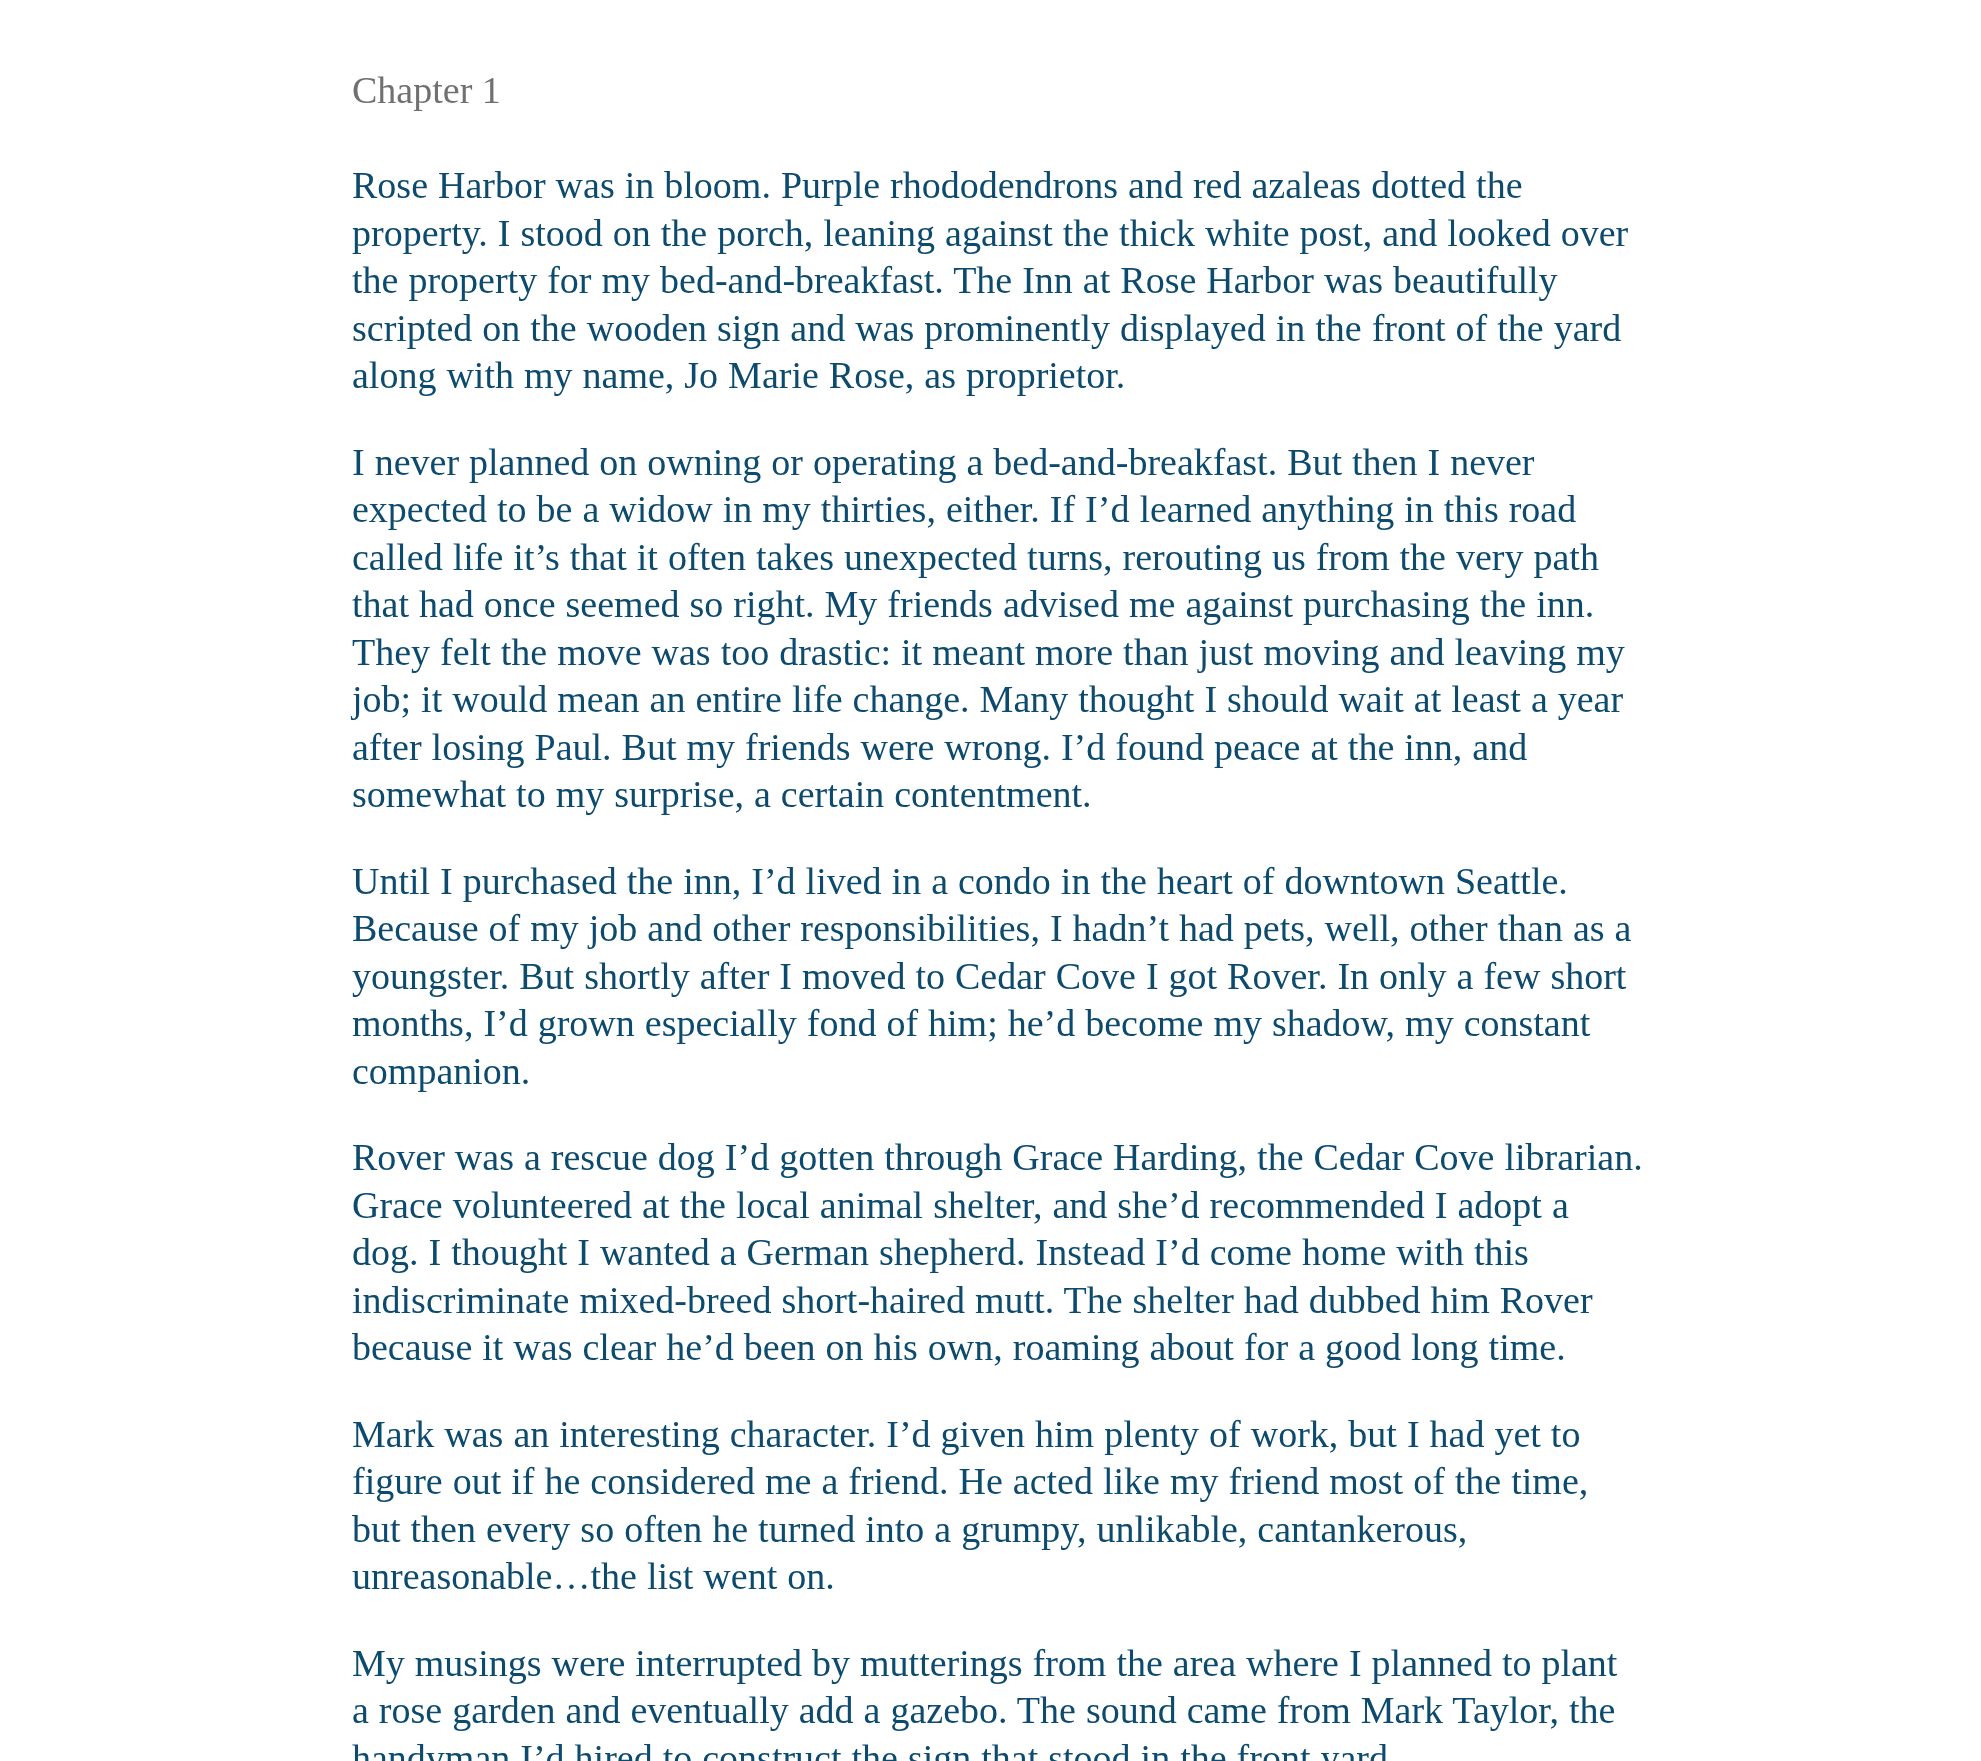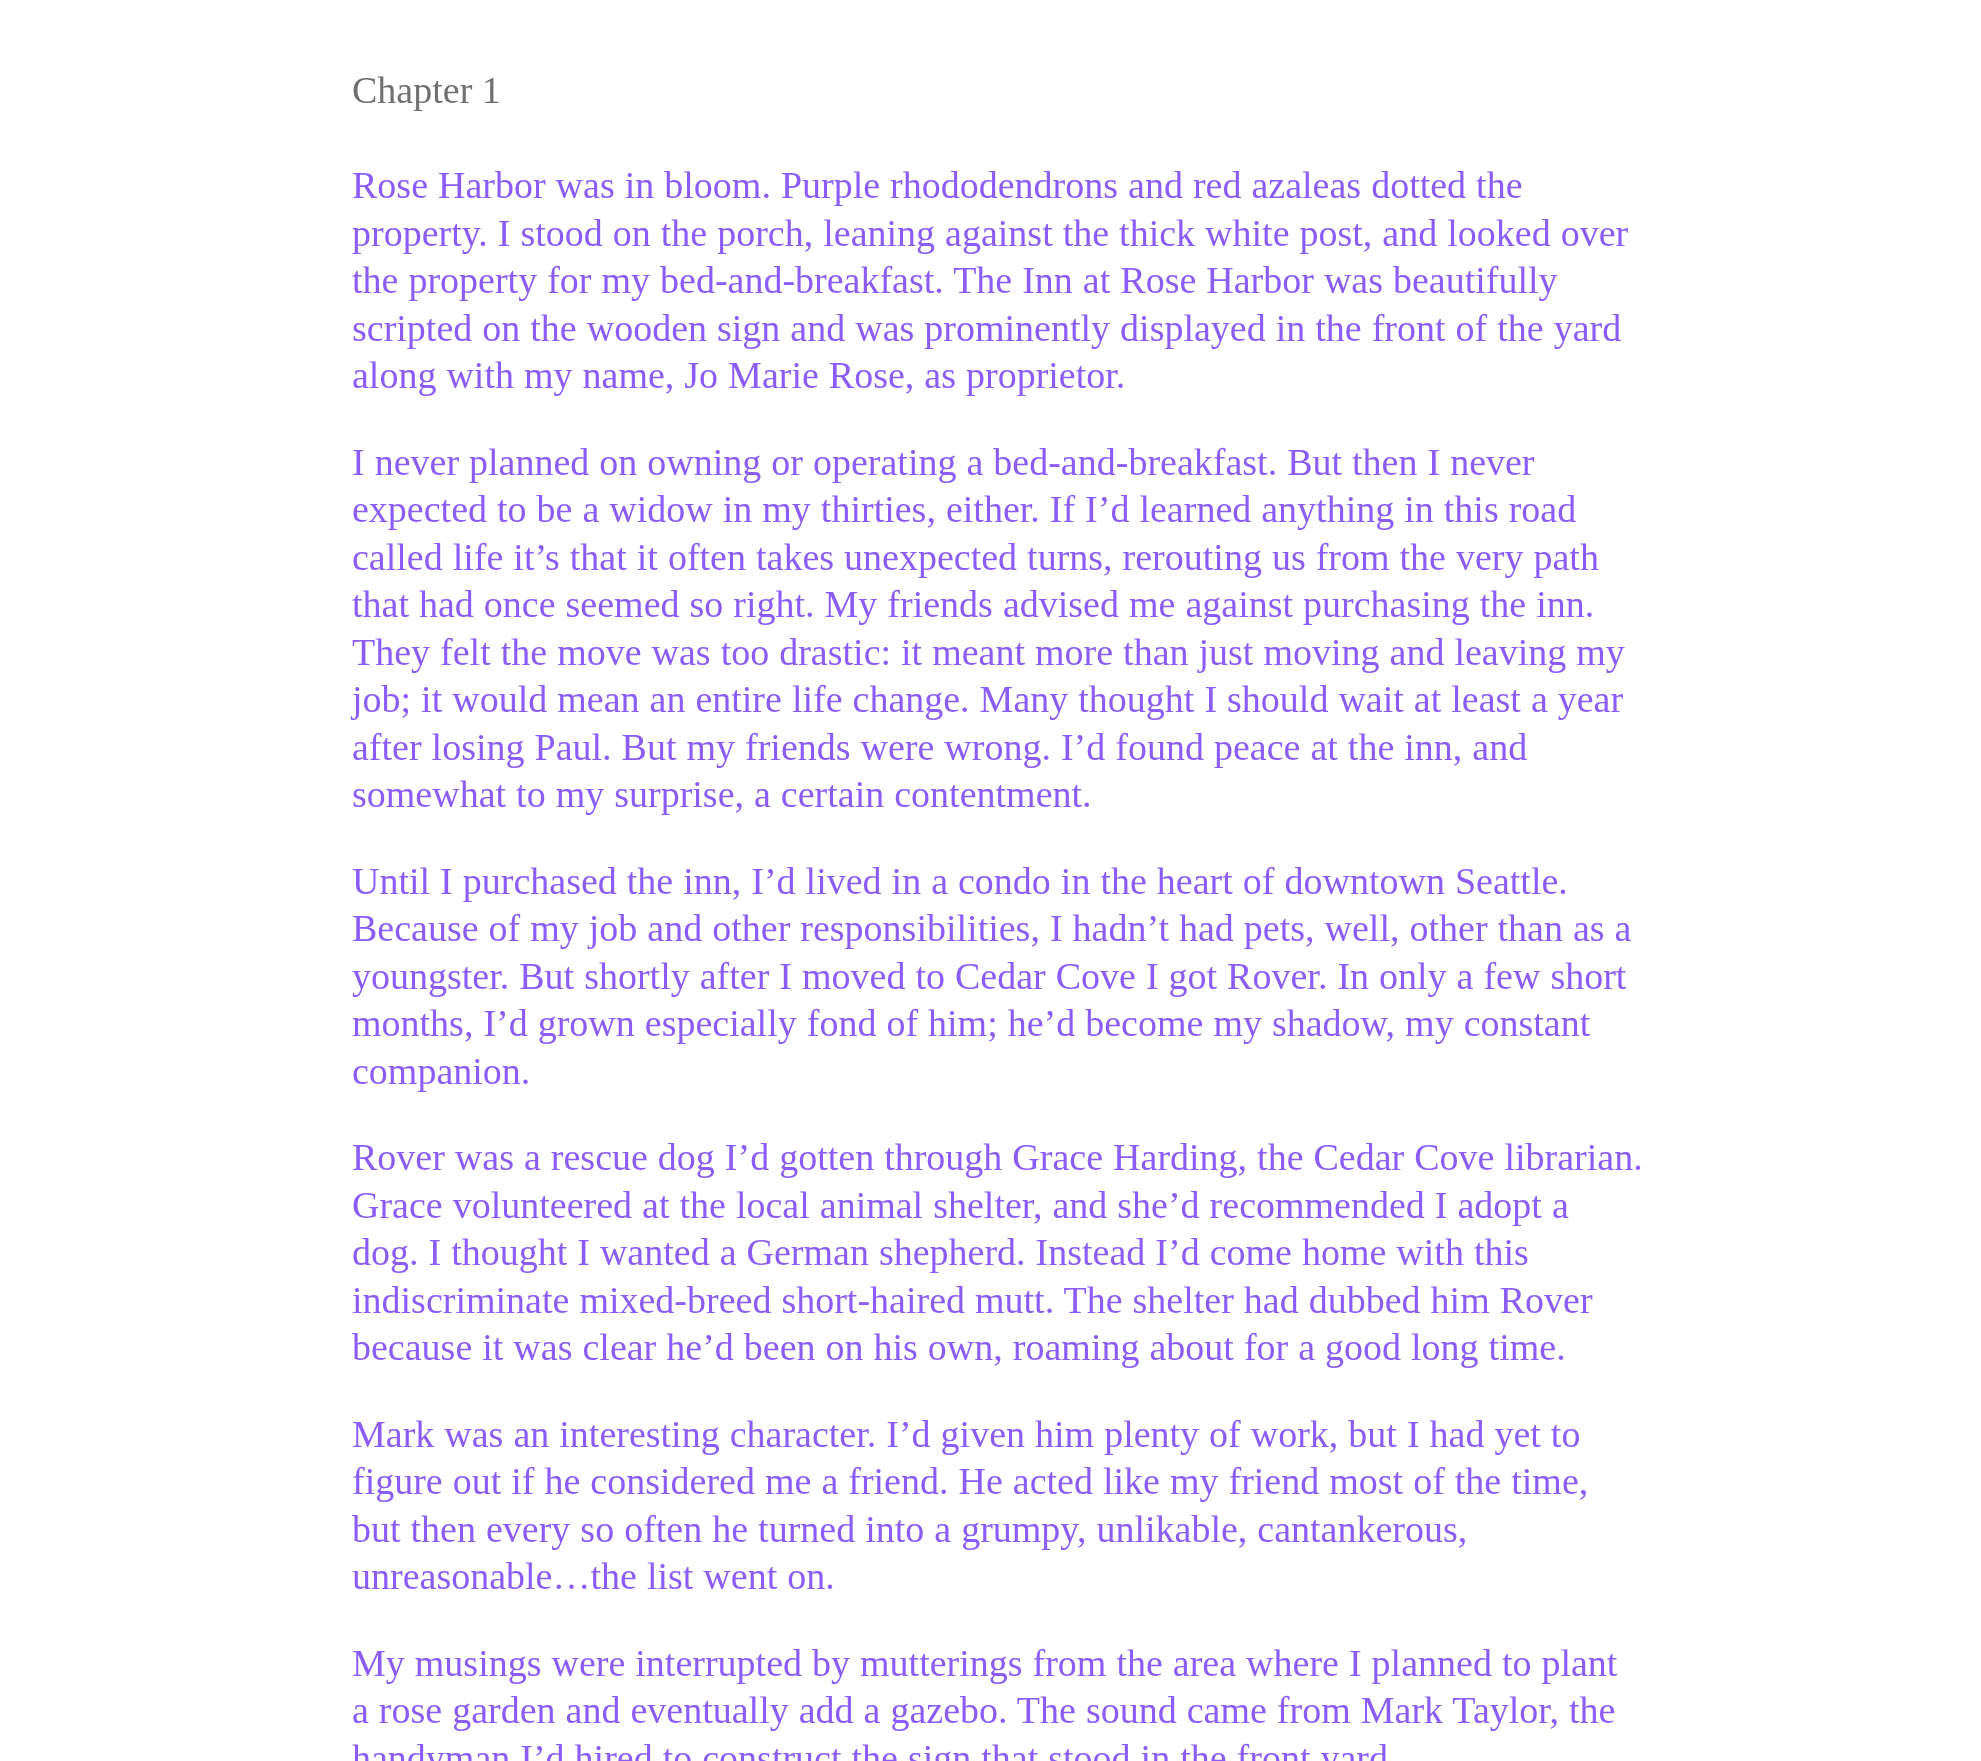--- a/index.html
+++ b/index.html
@@ -22,21 +22,21 @@
   .chapter-title {
     font-size: 38px;
     line-height: 48px;
     font-weight: normal;
     color: #707070;
     margin: 0 0 48px 0;
   }
   .para {
     font-size: 38px;
     line-height: 47.5px;
-    color: #8b5cf6;
+    color: #0c4a6e;
     width: 1292px;
     margin: 0 0 39px 0;
     text-align: left;
     word-spacing: 0.5px;
   }
 </style>
 </head>
 <body>
 
 <div class="page">

